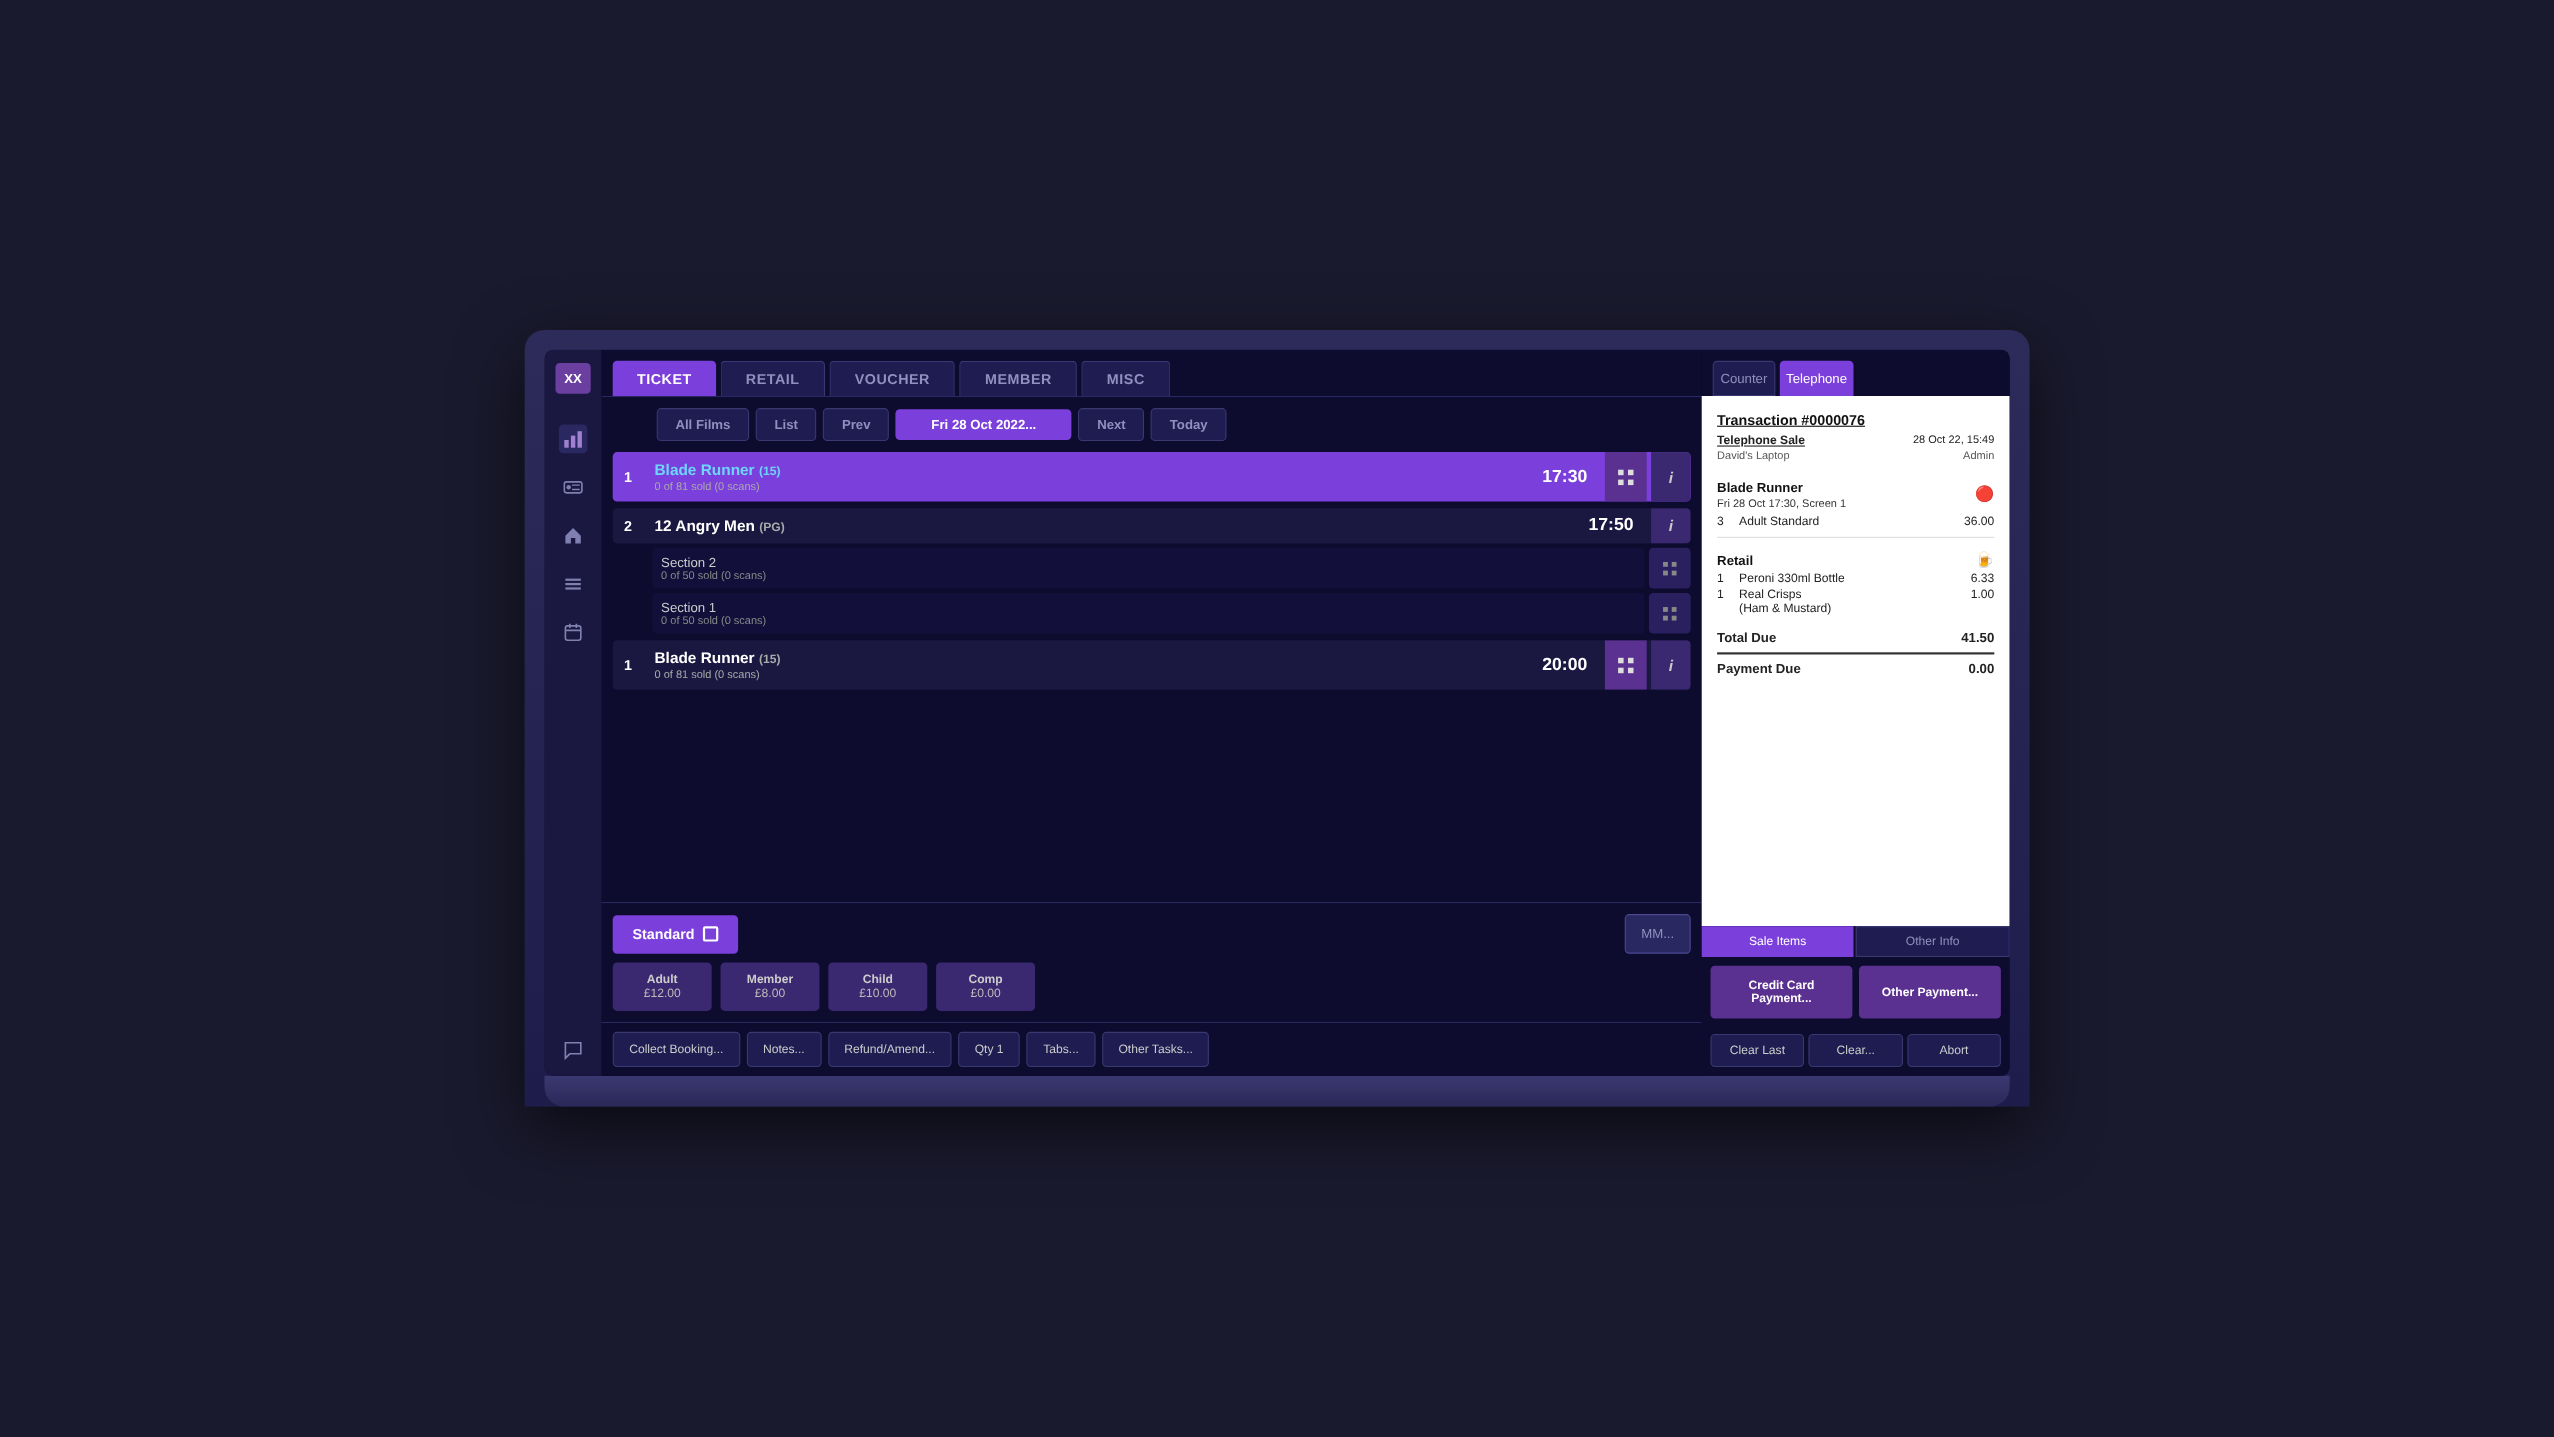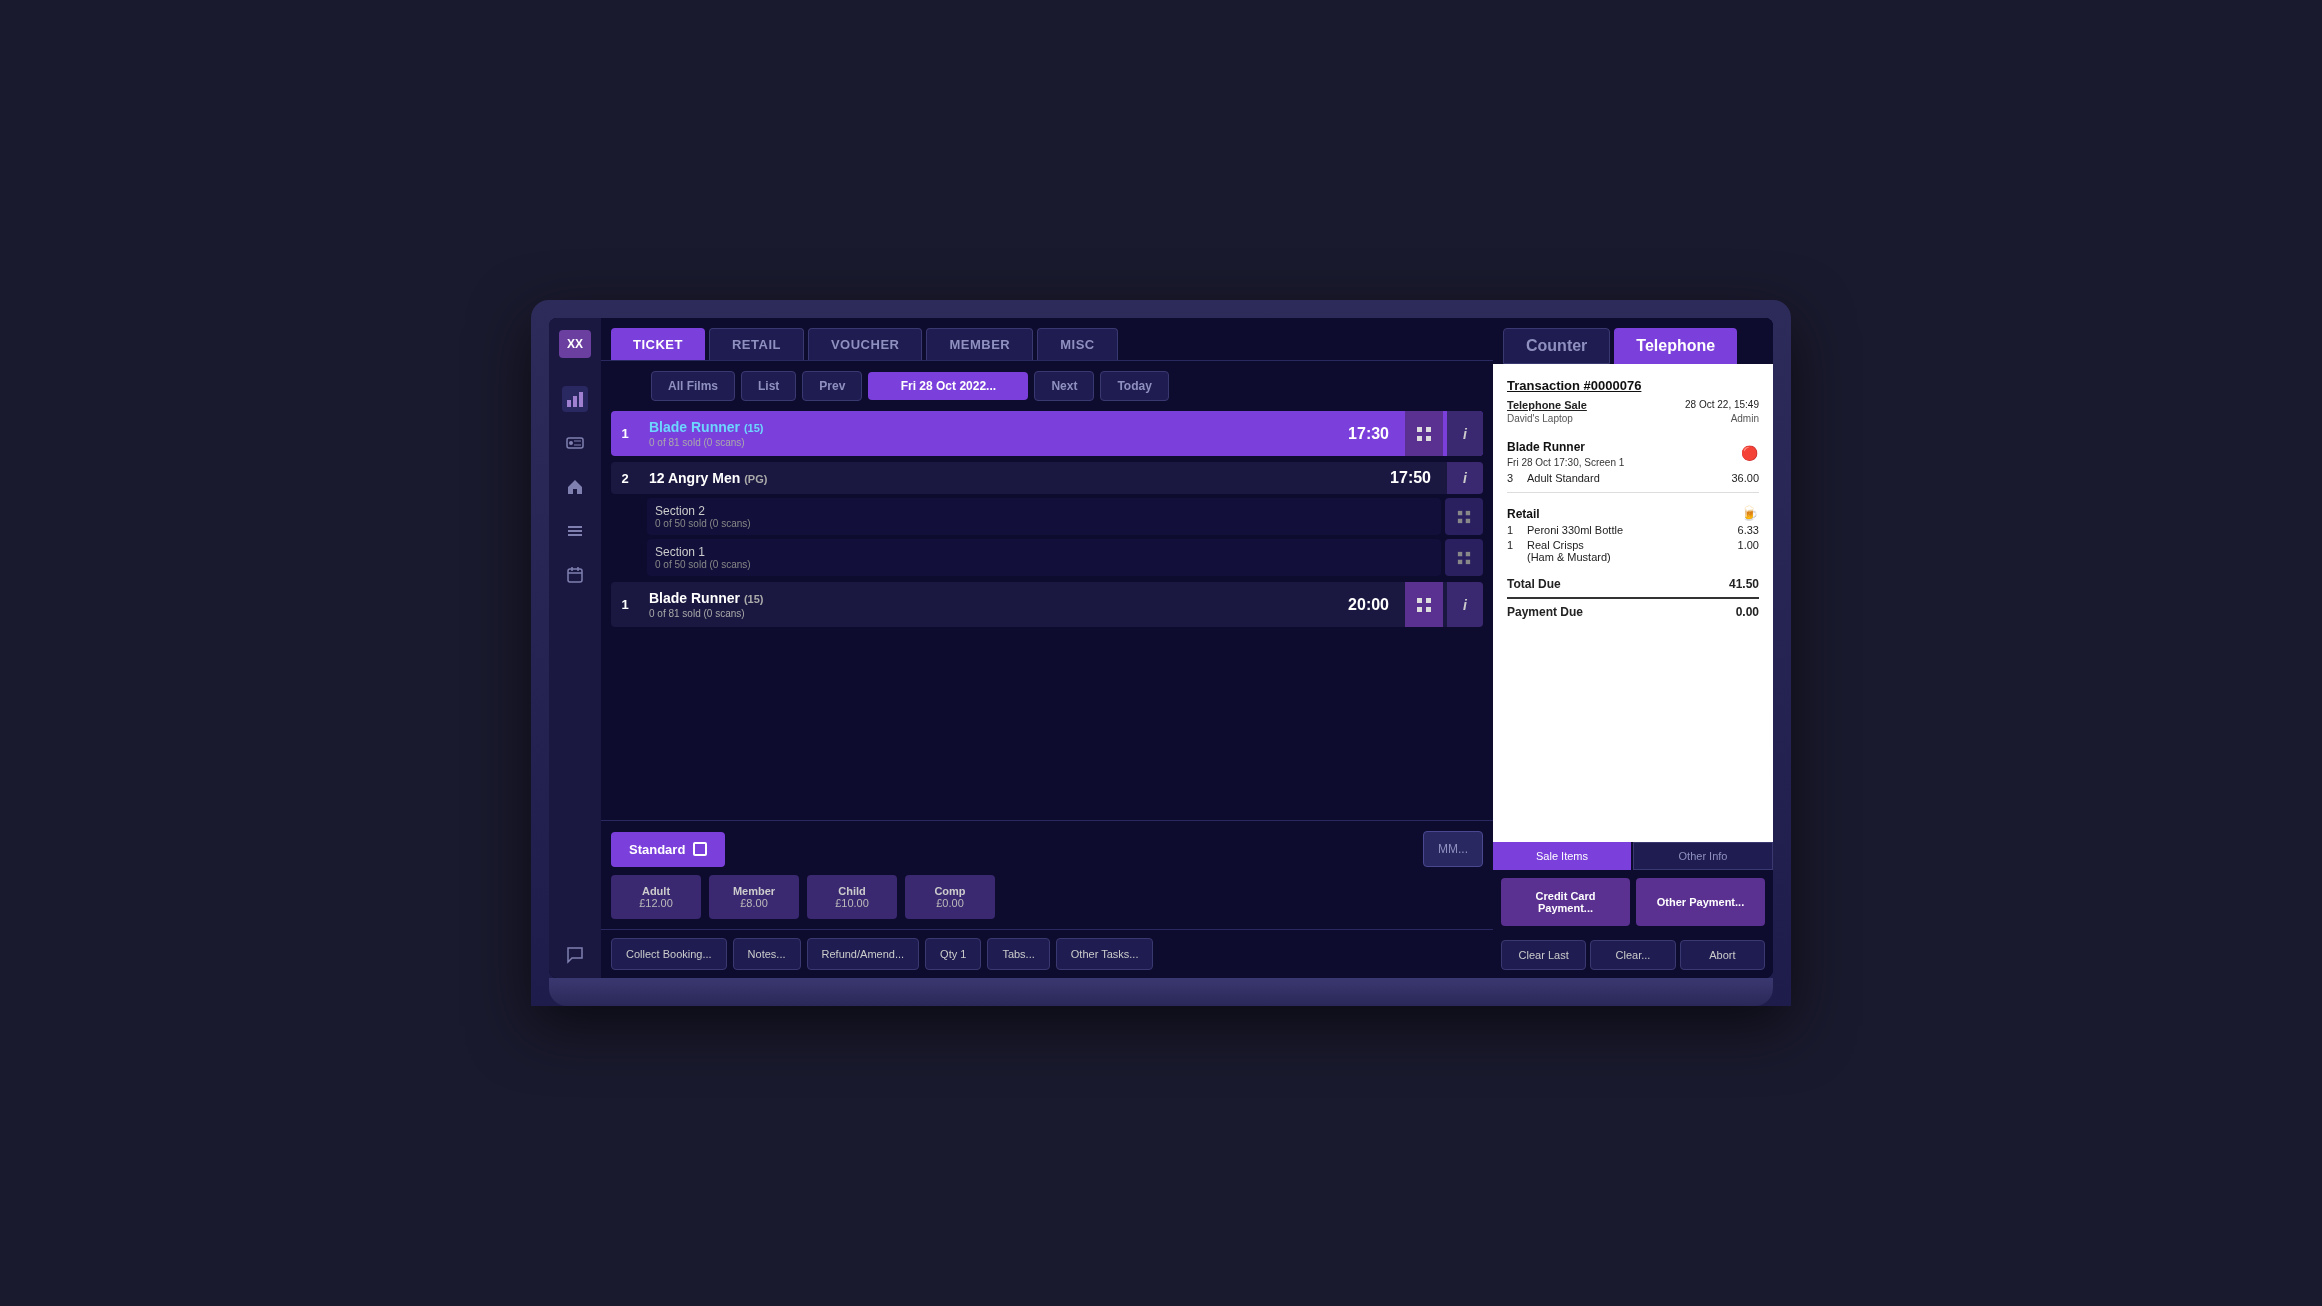--- a/index.html
+++ b/index.html
@@ -9,21 +9,21 @@
       align-items: center;
       justify-content: center;
       min-height: 100vh;
       font-family: Arial, sans-serif;
     }
 
     .laptop-outer {
       background: linear-gradient(180deg, #2d2b5a 0%, #1e1c4a 100%);
       border-radius: 18px 18px 0 0;
       padding: 18px 18px 0 18px;
-      width: 1260px;
+      width: 1368px;
       box-shadow: 0 20px 60px rgba(0,0,0,0.6);
     }
 
     .laptop-screen {
       background: #0d0b2e;
       border-radius: 8px;
       overflow: hidden;
       width: 100%;
       display: flex;
       flex-direction: column;
@@ -369,25 +369,25 @@
     }
 
     .receipt-tabs {
       display: flex;
       background: #0d0b2e;
       padding: 10px 10px 0 10px;
       gap: 4px;
     }
 
     .receipt-tab {
-      padding: 8px 22px;
+      padding: 8px 6px;
       border: none;
       cursor: pointer;
-      font-size: 16px;
-      font-weight: bold;
+      font-size: 12px;
+      font-weight: normal;
       border-radius: 4px 4px 0 0;
     }
 
     .receipt-tab.active {
       background: #7b3fdb;
       color: #fff;
     }
 
     .receipt-tab.inactive {
       background: #1e1c50;

